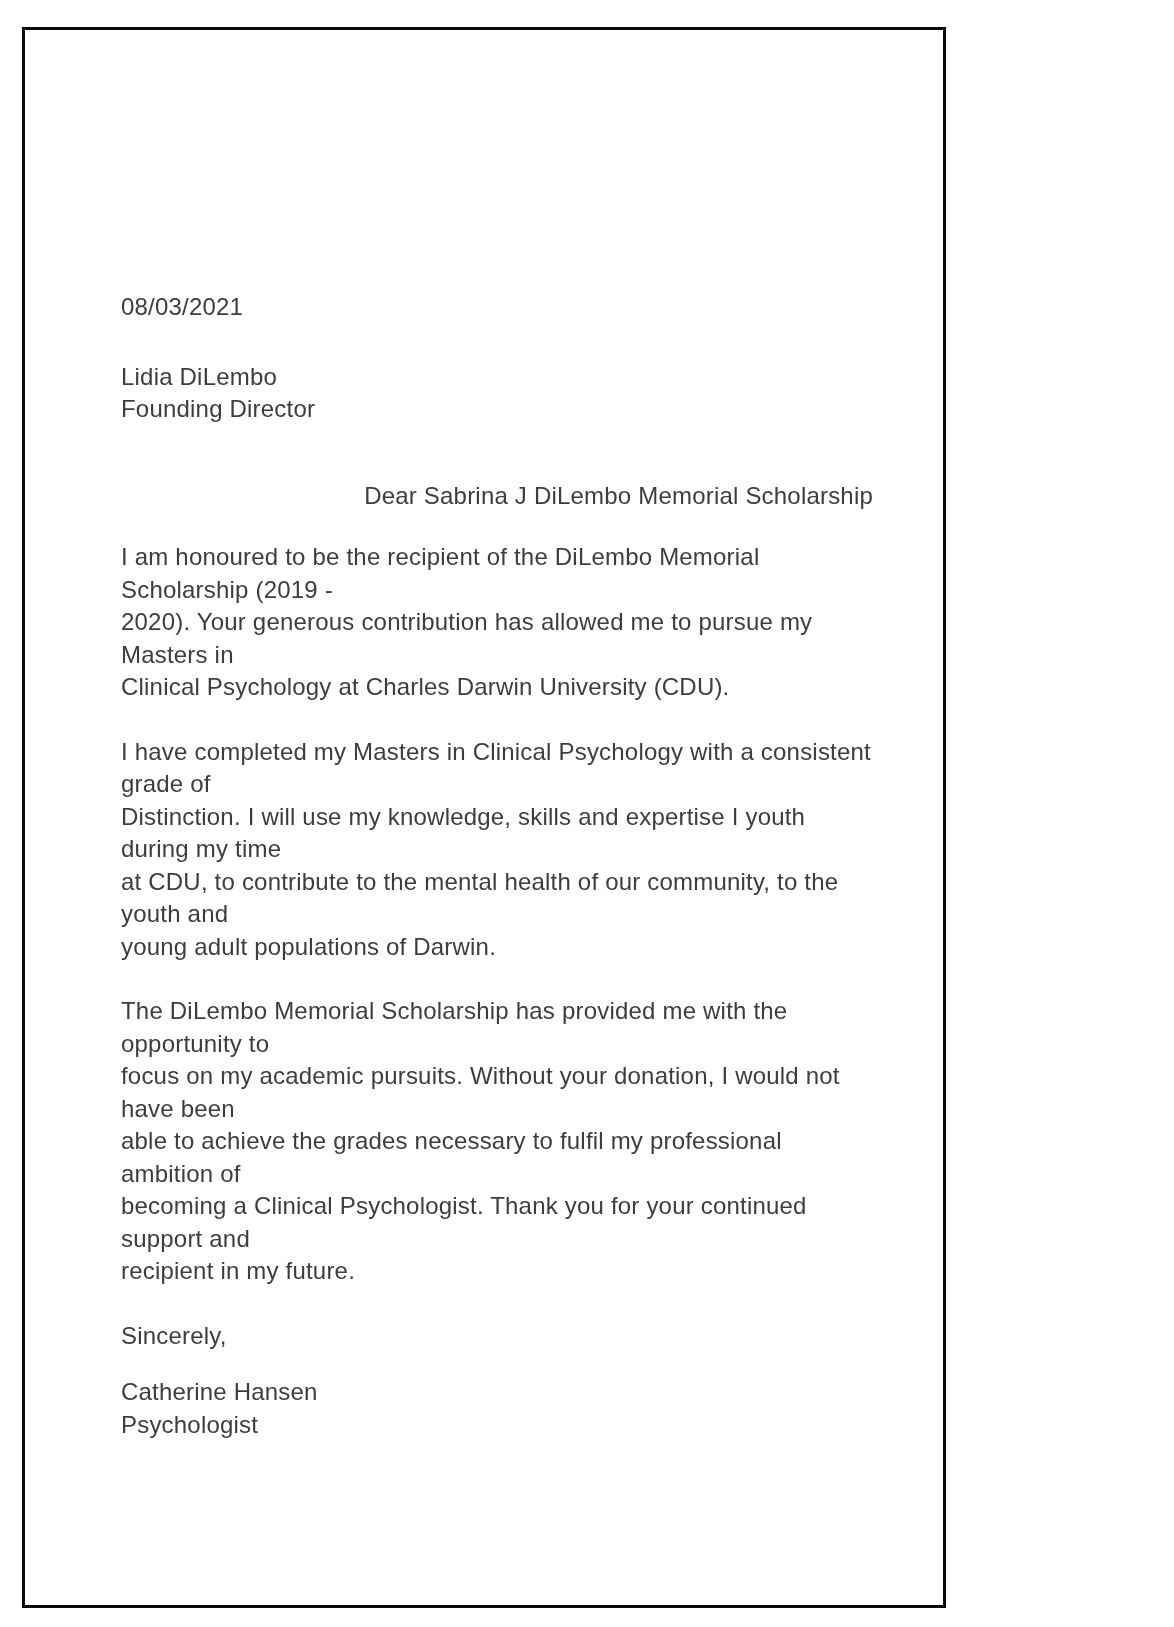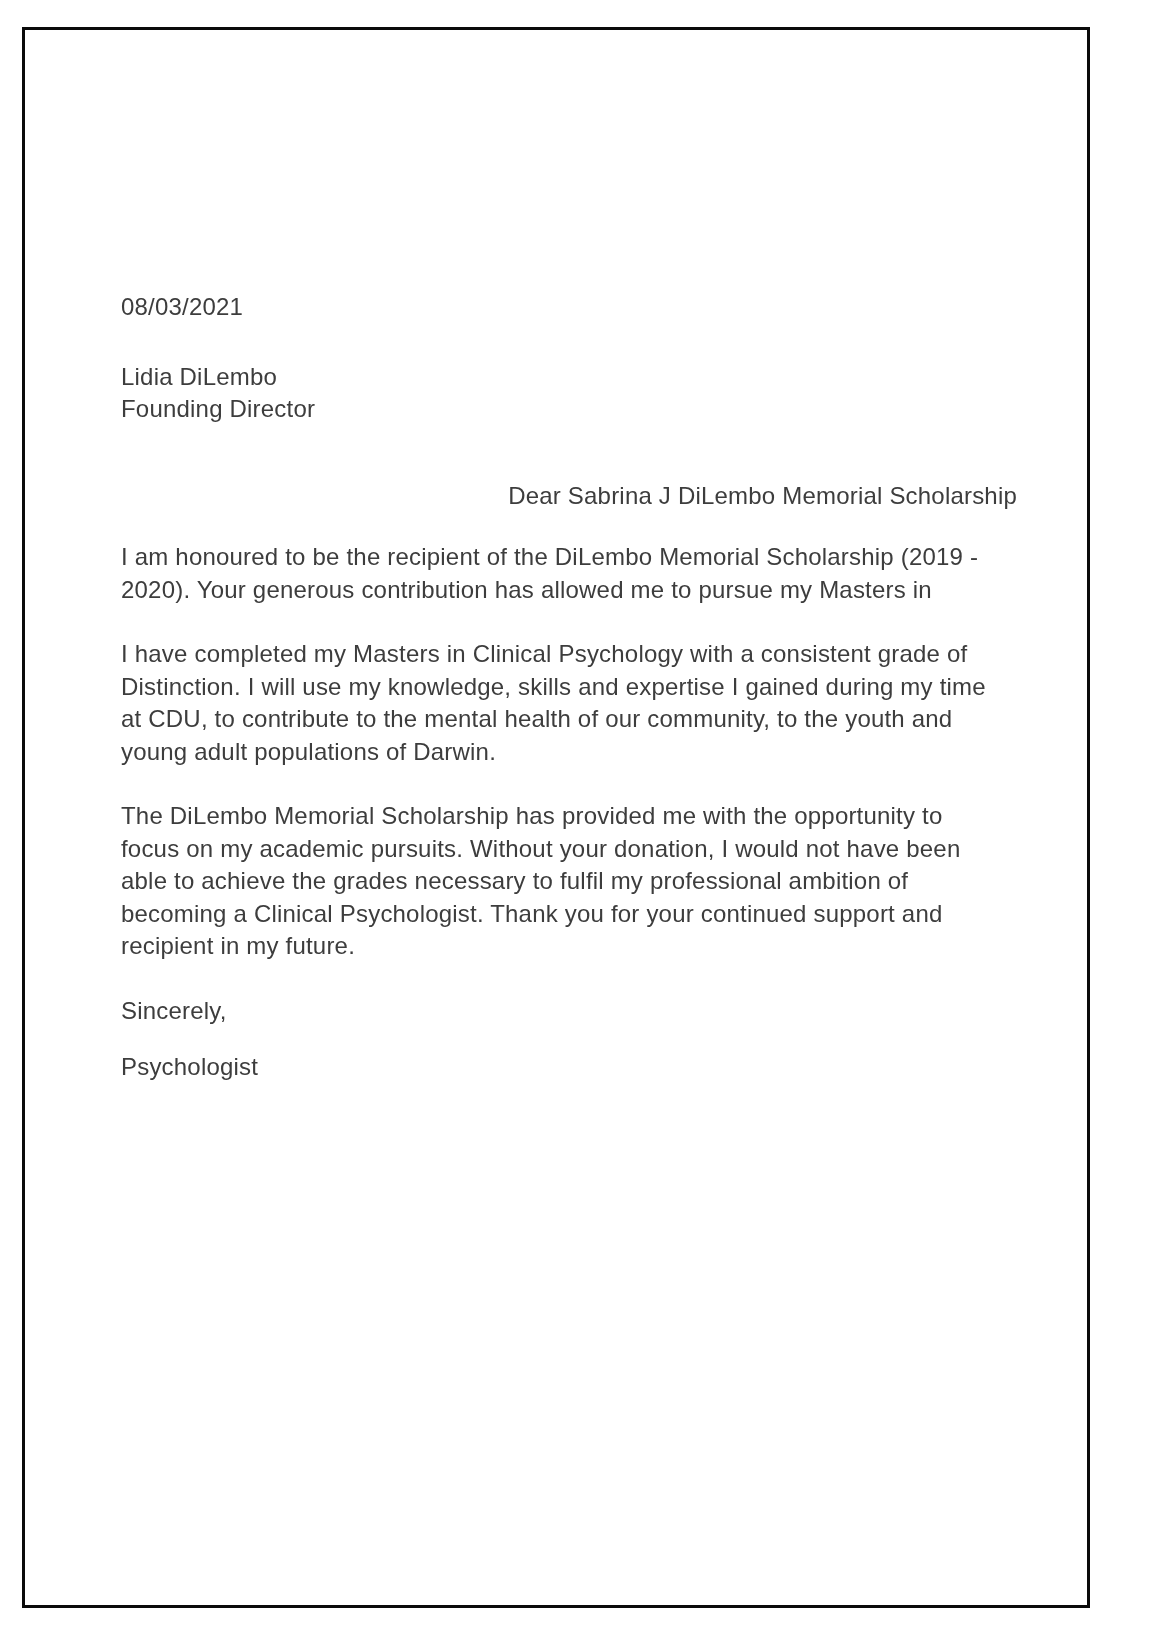--- a/index.html
+++ b/index.html
@@ -7,21 +7,21 @@
     width: 1174px;
     height: 1627px;
     background: #ffffff;
     font-family: "Liberation Sans", "DejaVu Sans", sans-serif;
     overflow: hidden;
   }
   .page-frame {
     position: absolute;
     left: 22px;
     top: 27px;
-    width: 1068px;
+    width: 924px;
     height: 1581px;
     border: 3px solid #0a0a0a;
     background: #ffffff;
   }
   .letter {
     position: relative;
     padding: 261px 70px 0 96px;
     color: #3d3d3d;
     font-size: 24px;
     line-height: 32.5px;
@@ -44,37 +44,39 @@
     <div class="recipient-block">
       <div>Lidia DiLembo</div>
       <div>Founding Director</div>
     </div>
 
     <div class="salutation">Dear Sabrina J DiLembo Memorial Scholarship</div>
 
     <div class="paragraph">
         <div>I am honoured to be the recipient of the DiLembo Memorial Scholarship (2019 -</div>
         <div>2020). Your generous contribution has allowed me to pursue my Masters in</div>
+        <div>Clinical Psychology at Charles Darwin University (CDU).</div>
       </div>
 
     <div class="paragraph">
         <div>I have completed my Masters in Clinical Psychology with a consistent grade of</div>
-        <div>Distinction. I will use my knowledge, skills and expertise I gained during my time</div>
+        <div>Distinction. I will use my knowledge, skills and expertise I youth during my time</div>
         <div>at CDU, to contribute to the mental health of our community, to the youth and</div>
         <div>young adult populations of Darwin.</div>
       </div>
 
     <div class="paragraph">
         <div>The DiLembo Memorial Scholarship has provided me with the opportunity to</div>
         <div>focus on my academic pursuits. Without your donation, I would not have been</div>
         <div>able to achieve the grades necessary to fulfil my professional ambition of</div>
         <div>becoming a Clinical Psychologist. Thank you for your continued support and</div>
         <div>recipient in my future.</div>
       </div>
 
     <div class="closing">Sincerely,</div>
 
     <div class="signature-block">
+      <div>Catherine Hansen</div>
       <div>Psychologist</div>
     </div>
 
   </div>
 </div>
 
 </body></html>

